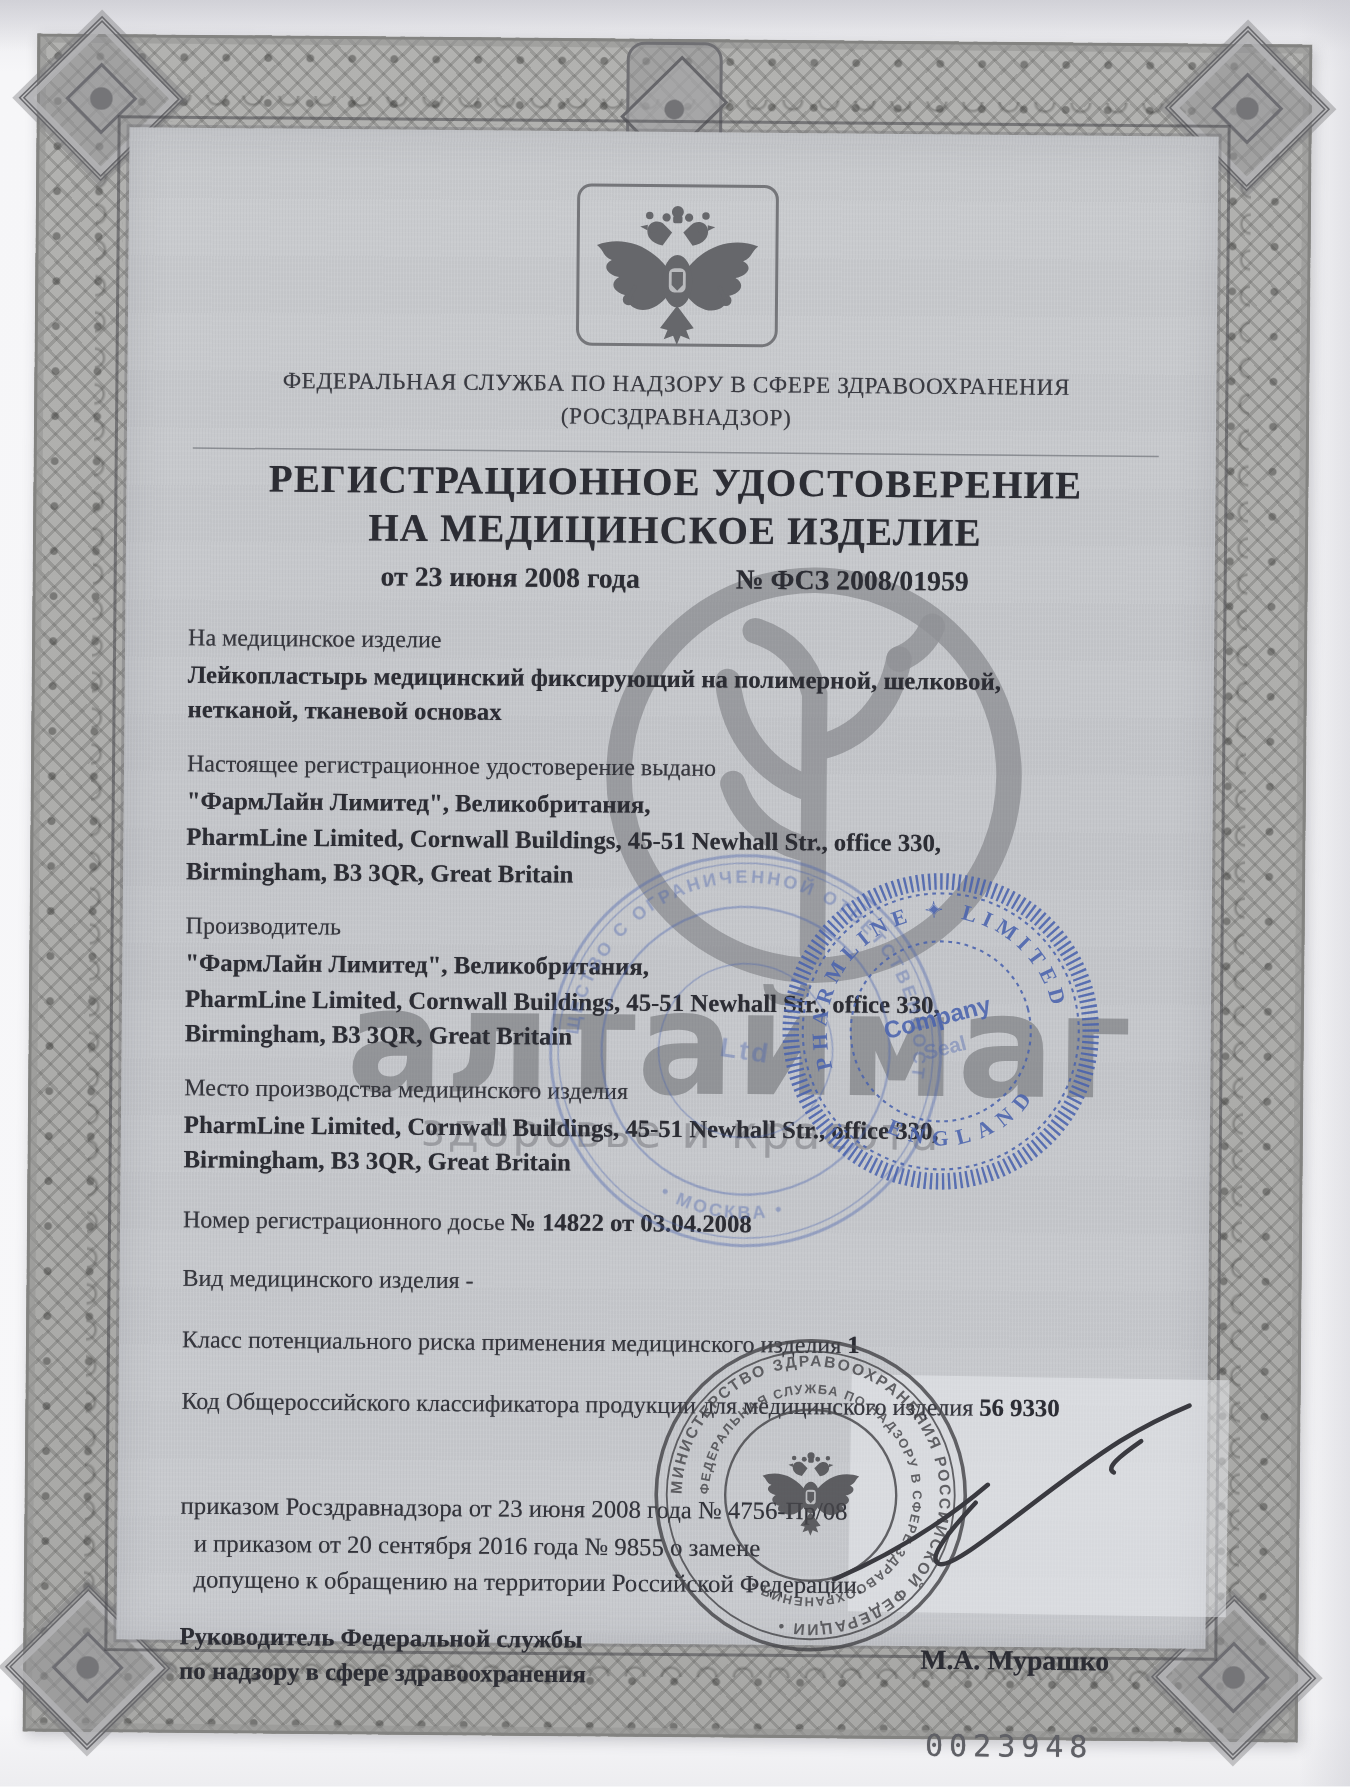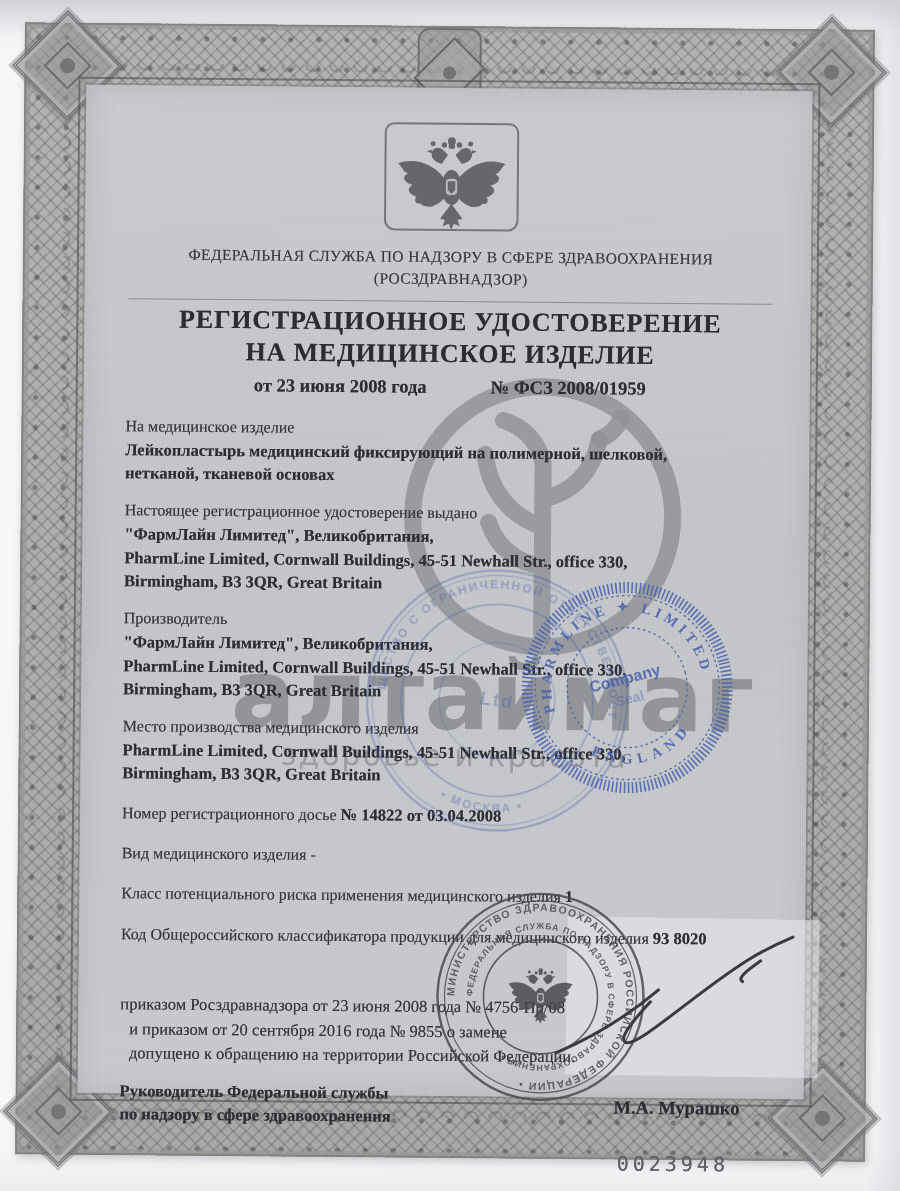--- a/index.html
+++ b/index.html
@@ -227,21 +227,21 @@
         <span>Вид медицинского изделия -</span>
       </div>
 
       <div class="field">
         <span>Класс потенциального риска применения медицинского изделия</span>
         <span class="val">1</span>
       </div>
 
       <div class="field">
         <span>Код Общероссийского классификатора продукции для медицинского изделия</span>
-        <span class="val">93 8020</span>
+        <span class="val">56 9330</span>
       </div>
 
       <div class="orders">
         <div>приказом Росздравнадзора от 23 июня 2008 года № 4756-Пр/08</div>
         <div class="ind">и приказом от 20 сентября 2016 года № 9855 о замене</div>
         <div class="ind">допущено к обращению на территории Российской Федерации.</div>
       </div>
 
       <div class="sig-row">
         <div class="sig-title">

